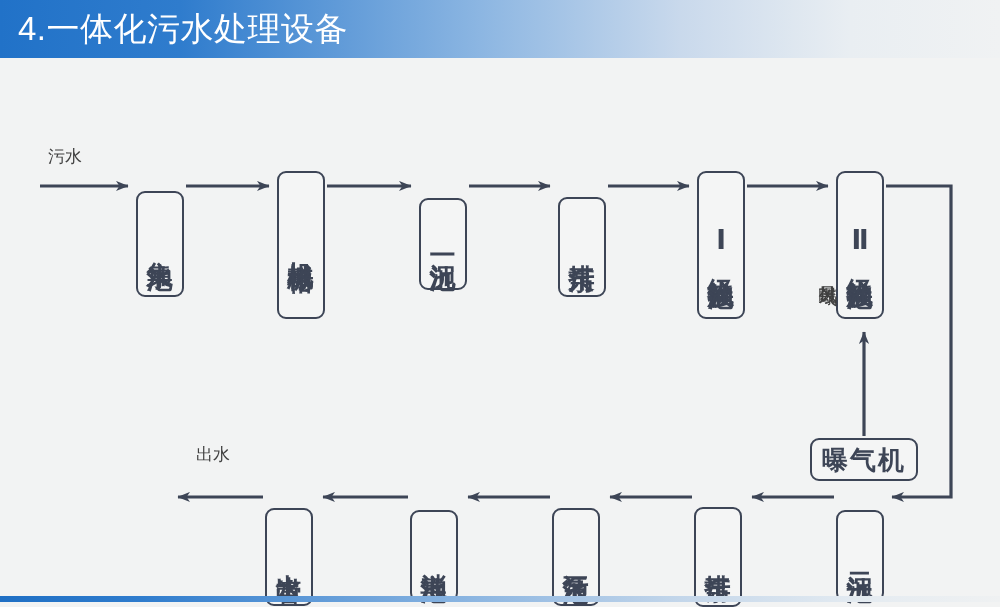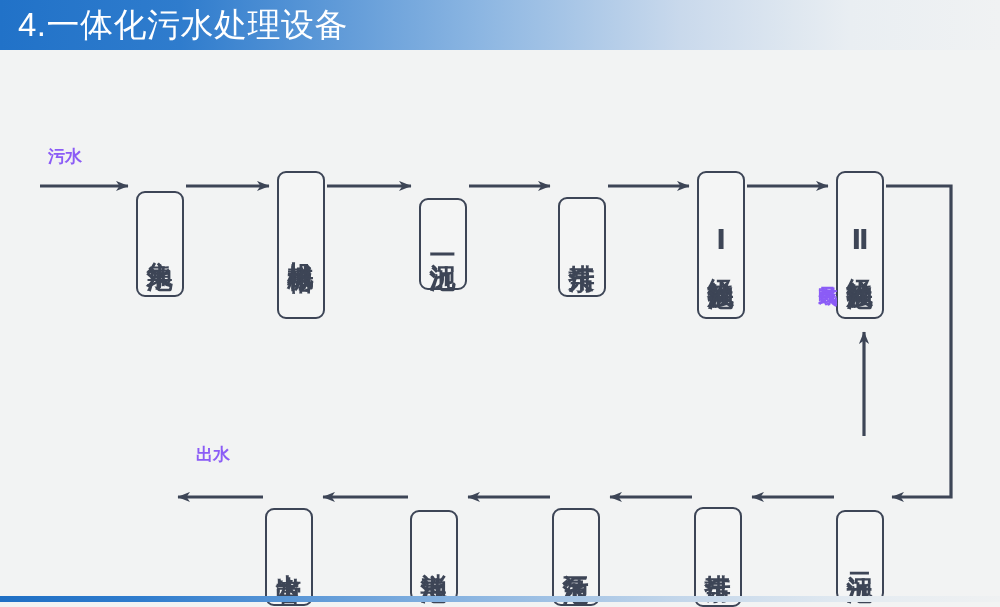--- a/index.html
+++ b/index.html
@@ -15,21 +15,21 @@
     overflow: hidden;
     position: relative;
   }
 
   
   #title-bar {
     position: absolute;
     left: 0;
     top: 0;
     width: 1000px;
-    height: 50px;
+    height: 58px;
     background: linear-gradient(to right, #2172c8 0%, #2f7ccd 18%, #8cb6e2 48%, #c9d9ec 68%, #e9eef2 85%, #f0f2f3 100%);
   }
   #title-text {
     position: absolute;
     left: 18px;
     top: 50%;
     transform: translateY(-52%);
     color: #ffffff;
     font-size: 33px;
     font-weight: 400;
@@ -86,23 +86,23 @@
   }
   .node.horizontal {
     font-size: 26px;
     letter-spacing: 2px;
     line-height: 1;
   }
 
   
   .edge-label {
     position: absolute;
-    color: #8b5cf6;
+    color: #404040;
     font-size: 17px;
-    font-weight: 700;
+    font-weight: 400;
     white-space: nowrap;
     line-height: 1;
   }
   .edge-label.vertical {
     writing-mode: vertical-rl;
     text-orientation: upright;
     letter-spacing: 1px;
     font-size: 19px;
     line-height: 1.05;
   }
@@ -176,20 +176,23 @@
   </div>
 
   <div class="node vertical" style="left:697px; top:113px; width:48px; height:148px;">
     <span>Ⅰ级接触池</span>
   </div>
 
   <div class="node vertical" style="left:836px; top:113px; width:48px; height:148px;">
     <span>Ⅱ级接触池</span>
   </div>
 
+  <div class="node horizontal" style="left:810px; top:380px; width:108px; height:43px;">
+    <span>曝气机</span>
+  </div>
 
   <div class="node vertical" style="left:836px; top:452px; width:48px; height:92px;">
     <span>二沉池</span>
   </div>
 
   <div class="node vertical" style="left:694px; top:449px; width:48px; height:100px;">
     <span>排污泵</span>
   </div>
 
   <div class="node vertical" style="left:552px; top:450px; width:48px; height:98px;">

